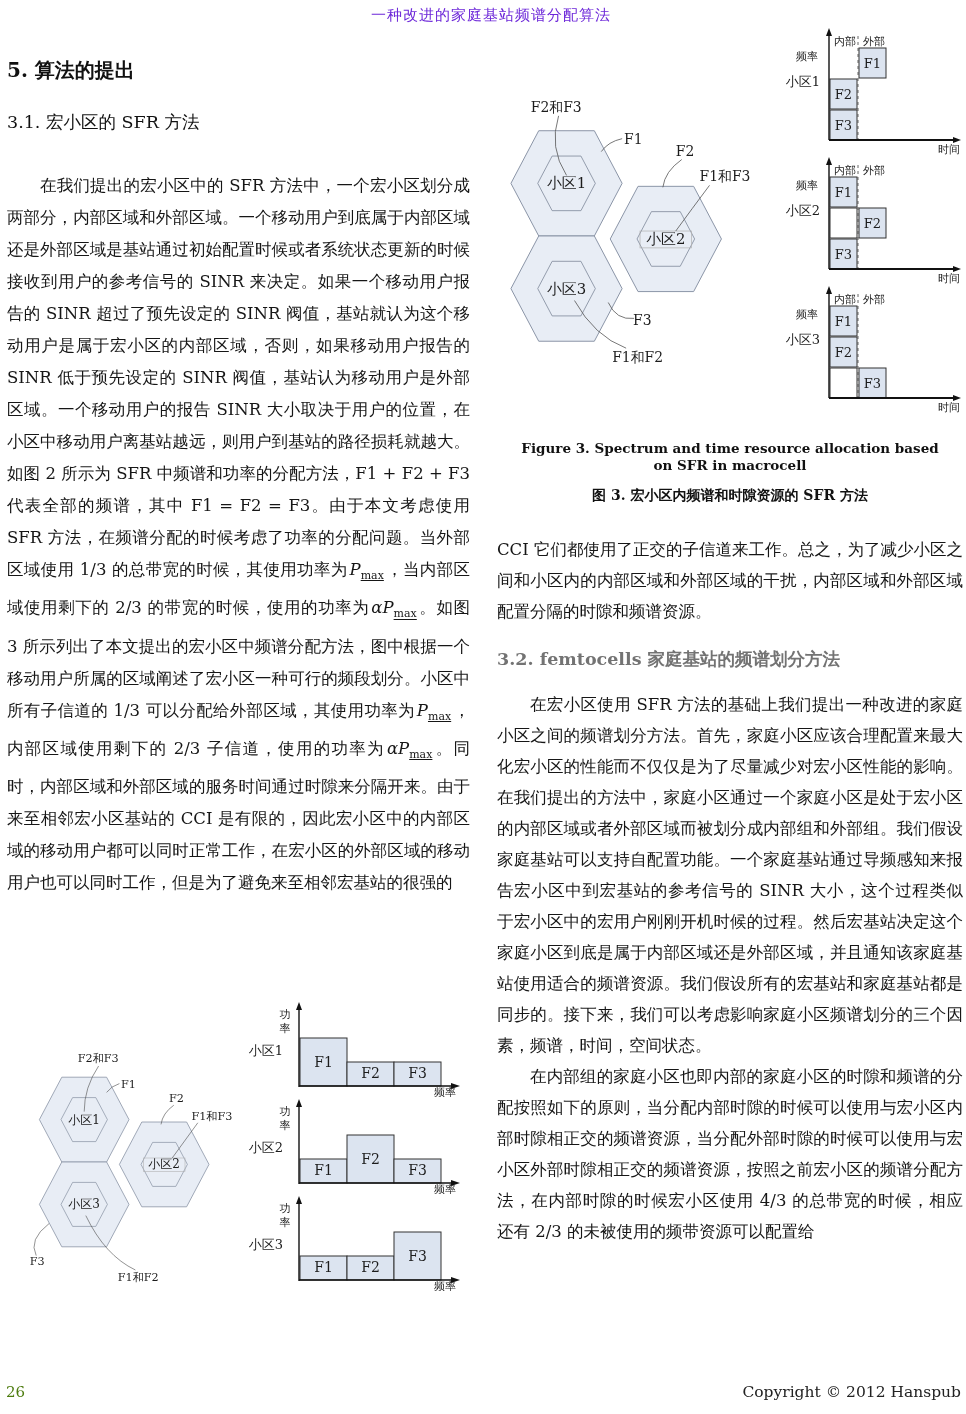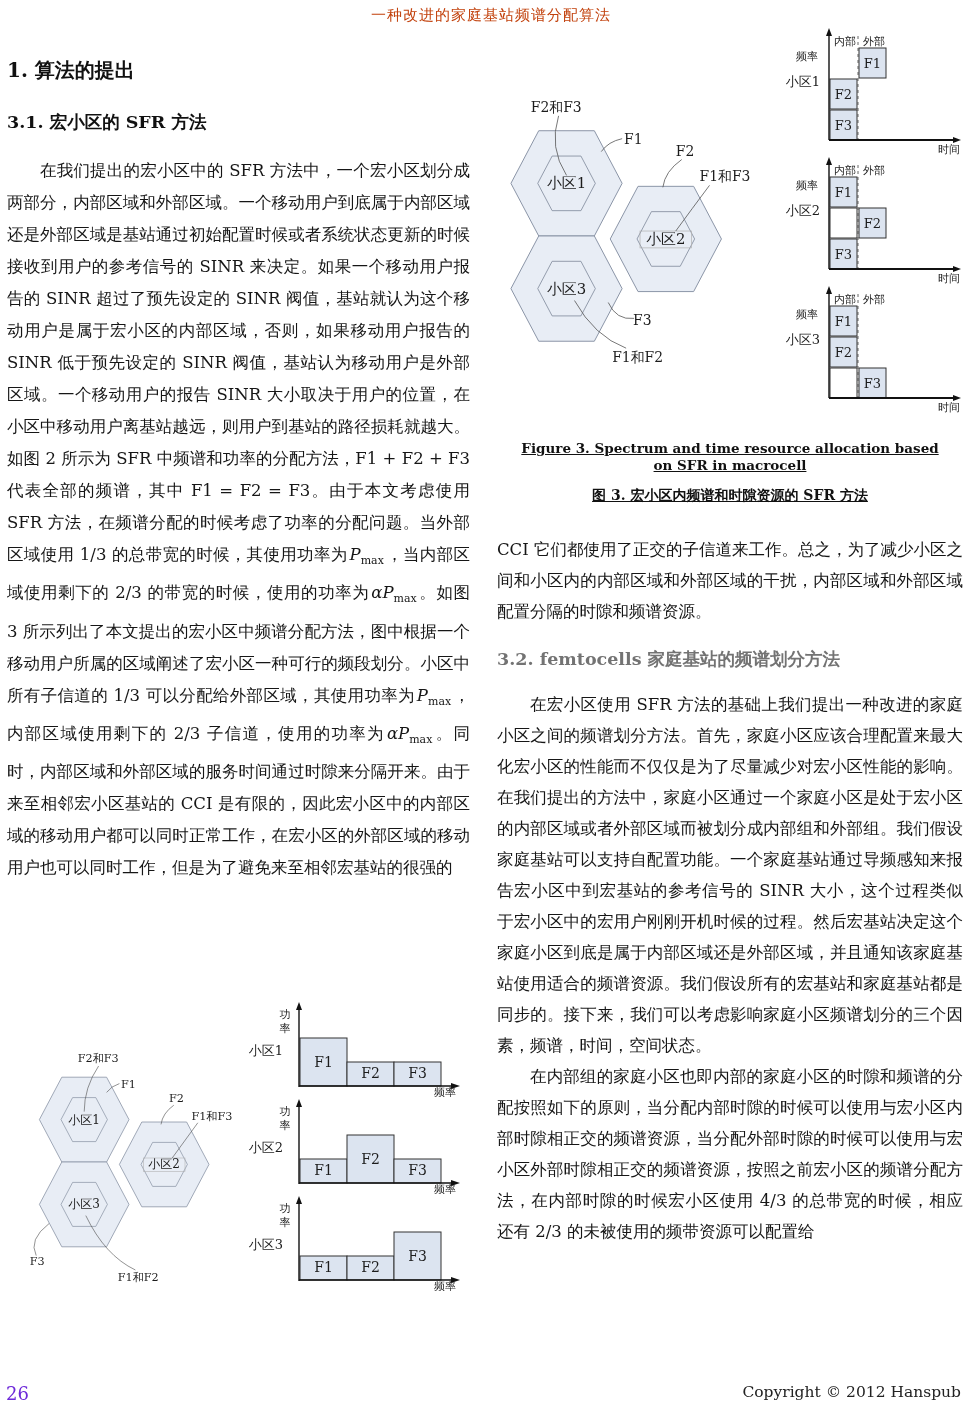--- a/index.html
+++ b/index.html
@@ -2,48 +2,48 @@
 <html><head>
 <meta charset="utf-8">
 <style>
   html,body { margin:0; padding:0; background:#fff; }
   .page {
     position:relative; width:966px; height:1414px; background:#ffffff;
     font-family:"DejaVu Serif", serif; color:#151515; overflow:hidden;
   }
   .doc-title {
     position:absolute; top:6px; left:16px; right:0; text-align:center;
-    font-size:15px; color:#c2410c; letter-spacing:1px;
+    font-size:15px; color:#6d28d9; letter-spacing:1px;
   }
   .col-left  { position:absolute; left:7px;  top:57px; width:463px; }
   .right-text{ position:absolute; left:497px; top:534px; width:466px; }
   h1.sec { font-size:20px; font-weight:bold; margin:0 0 26px 0; color:#111; }
-  h2.sub { font-size:17.5px; font-weight:bold; margin:0 0 21px 0; color:#111; }
+  h2.sub { font-size:17.5px; font-weight:normal; margin:0 0 36px 0; color:#111; }
   h2.sub2{ font-size:17.5px; font-weight:bold; margin:20px 0 18px 0; color:#737373; }
   p.body {
     font-size:16.5px; line-height:32px; text-align:justify; text-indent:2em;
     margin:0; color:#161616;
   }
   .right-text p.body { line-height:31px; }
   .math { white-space:nowrap; padding:0 2px; }
   .math i { font-style:italic; font-family:"DejaVu Serif", serif; }
-  .math sub { font-size:11px; }
+  .math sub { font-size:11px;text-decoration:underline; }
   
   .fig2-hex   { position:absolute; left:28px;  top:1046px; }
   .fig2-charts{ position:absolute; left:238px; top:1000px; }
   .fig2-charts svg { display:block; }
   .fig3-hex   { position:absolute; left:497px; top:92px; }
   .fig3-diagrams { position:absolute; left:779px; top:26px; }
   .fig3-diagrams svg { display:block; }
   .caption { position:absolute; text-align:center; font-weight:bold; color:#111; }
   .cap-en { font-size:13.5px; line-height:17px; margin:0 auto; max-width:440px; }
   .cap-zh { font-size:14px; line-height:20px; margin-top:11px; }
   .fig2-cap { left:0px; top:1322px; width:470px; }
-  .fig3-cap { left:497px; top:440px; width:466px;text-decoration:underline; }
-  .footer-page { position:absolute; left:6px; top:1383px; font-size:18px; color:#6d28d9; }
+  .fig3-cap { left:497px; top:440px; width:466px; }
+  .footer-page { position:absolute; left:6px; top:1383px; font-size:15px; color:#4d7c0f; }
   .footer-copy { position:absolute; right:5px; top:1383px; font-size:15.5px; color:#222; }
   
   svg { font-family:"DejaVu Serif", serif; }
   svg text { fill:#1c1c1c; }
   .axis { stroke:#111; stroke-width:1.4; }
   .axis-thick { stroke:#111; stroke-width:2.2; }
   .arrow { fill:#111; }
   .band { fill:#dce4f0; stroke:#333; stroke-width:1; }
   .emptybox { fill:#ffffff; stroke:#333; stroke-width:1; }
   .hex-outer { fill:#e8edf5; stroke:#8a94a6; stroke-width:1; }
@@ -74,21 +74,21 @@
         <text class="t15" text-anchor="middle" x="70" y="97">小区1</text>
         <text class="t15" text-anchor="middle" x="170" y="153">小区2</text>
         <text class="t15" text-anchor="middle" x="70" y="203">小区3</text>
       </g>
     </defs>
   </svg>
 
   <div class="doc-title">一种改进的家庭基站频谱分配算法</div>
 
   <div class="col-left">
-    <h1 class="sec">1. 算法的提出</h1>
+    <h1 class="sec">5. 算法的提出</h1>
     <h2 class="sub">3.1. 宏小区的 SFR 方法</h2>
     <p class="body"><span>在我们提出的宏小区中的 SFR 方法中，一个宏小区划分成两部分，内部区域和外部区域。一个移动用户到底属于内部区域还是外部区域是基站通过初始配置时候或者系统状态更新的时候接收到用户的参考信号的 SINR 来决定。如果一个移动用户报告的 SINR 超过了预先设定的 SINR 阀值，基站就认为这个移动用户是属于宏小区的内部区域，否则，如果移动用户报告的 SINR 低于预先设定的 SINR 阀值，基站认为移动用户是外部区域。一个移动用户的报告 SINR 大小取决于用户的位置，在小区中移动用户离基站越远，则用户到基站的路径损耗就越大。如图 2 所示为 SFR 中频谱和功率的分配方法，F1 + F2 + F3 代表全部的频谱，其中 F1 = F2 = F3。由于本文考虑使用 SFR 方法，在频谱分配的时候考虑了功率的分配问题。当外部区域使用 1/3 的总带宽的时候，其使用功率为</span><span class="math"><i>P</i><sub>max</sub></span><span>，当内部区域使用剩下的 2/3 的带宽的时候，使用的功率为</span><span class="math"><i>α</i><i>P</i><sub>max</sub></span><span>。如图 3 所示列出了本文提出的宏小区中频谱分配方法，图中根据一个移动用户所属的区域阐述了宏小区一种可行的频段划分。小区中所有子信道的 1/3 可以分配给外部区域，其使用功率为</span><span class="math"><i>P</i><sub>max</sub></span><span>，内部区域使用剩下的 2/3 子信道，使用的功率为</span><span class="math"><i>α</i><i>P</i><sub>max</sub></span><span>。同时，内部区域和外部区域的服务时间通过时隙来分隔开来。由于来至相邻宏小区基站的 CCI 是有限的，因此宏小区中的内部区域的移动用户都可以同时正常工作，在宏小区的外部区域的移动用户也可以同时工作，但是为了避免来至相邻宏基站的很强的</span></p>
   </div>
 
   <svg class="fig2-hex" width="234" height="240" viewBox="0 0 292 300">
     <use href="#hexes"></use>
     <text class="t14" x="62" y="20">F2和F3</text>
     <path class="leader" d="M 88 25 Q 70 52 70 82"></path>
     <text class="t14" x="116" y="52">F1</text>
     <path class="leader" d="M 114 47 Q 104 50 98 58"></path>

